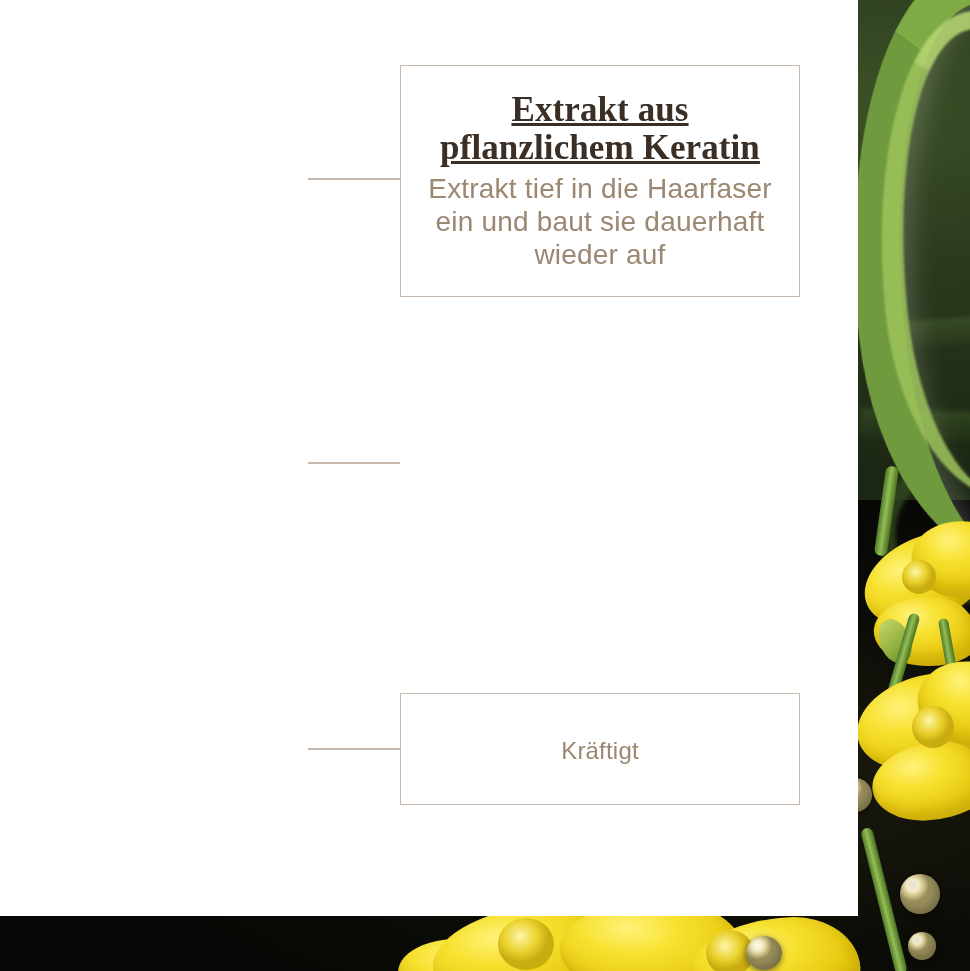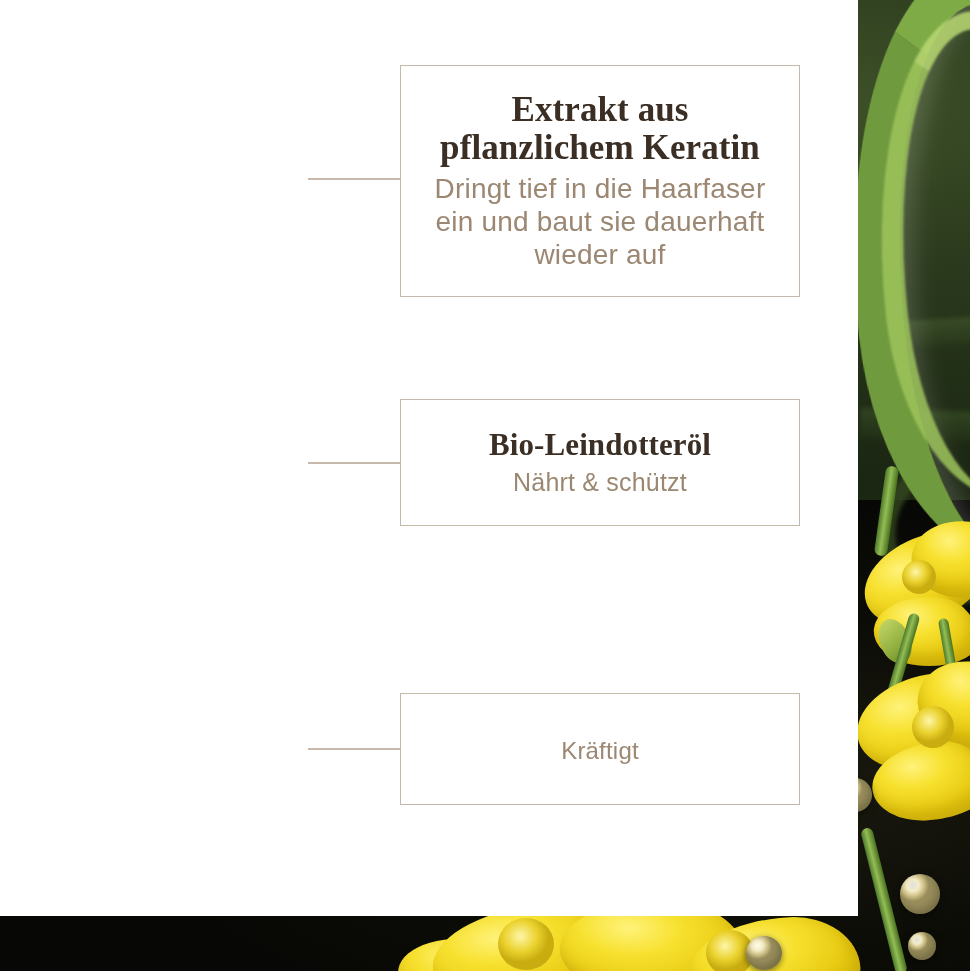--- a/index.html
+++ b/index.html
@@ -207,20 +207,21 @@
   .card-1{top:65px;width:400px;height:232px;padding:10px 14px;}
   .card-2{top:399px;width:400px;height:127px;padding:8px 14px;}
   .card-3{top:693px;width:400px;height:112px;padding:8px 14px;}
 
   .card h2{
     margin:0;
     font-family:"Liberation Serif", serif;
     font-weight:700;
     color:#3b2f25;
     letter-spacing:.1px;
+    text-decoration:underline;
   }
   .card-1 h2{font-size:35px;line-height:1.08;}
   .card-2 h2{font-size:31px;line-height:1.1;}
   .card-3 h2{font-size:30px;line-height:1.1;}
 
   .card p{
     margin:6px 0 0 0;
     font-family:"Liberation Sans", sans-serif;
     font-weight:400;
     color:#9b8772;
@@ -290,21 +291,21 @@
       <div class="pea p1"></div>
       <div class="pea p2"></div>
       <div class="pea p3"></div>
     </div>
   </div>
 
   <div class="connector c1"></div>
 
   <div class="card card-1">
     <h2>Extrakt aus pflanzlichem Keratin</h2>
-    <p>Dringt tief in die Haarfaser ein und baut sie dauerhaft wieder auf</p>
+    <p>Extrakt tief in die Haarfaser ein und baut sie dauerhaft wieder auf</p>
   </div>
 
   <div class="thumb thumb-2">
     <div class="t2-bg"></div>
     <div class="t2-shadow"></div>
     <div class="t2-stem"></div>
     <div class="t2-stem2"></div>
     <div class="yb yb1"></div>
     <div class="yp yp1"></div>
     <div class="yp yp2"></div>
@@ -316,24 +317,20 @@
     <div class="t2core"></div>
     <div class="yb yb2"></div>
     <div class="dp dp1"></div>
     <div class="dp dp2"></div>
     <div class="dp dp3"></div>
     <div class="dp dp4"></div>
   </div>
 
   <div class="connector c2"></div>
 
-  <div class="card card-2">
-    <h2>Bio-Leindotteröl</h2>
-    <p>Nährt &amp; schützt</p>
-  </div>
 
   <div class="thumb thumb-3">
     <div class="t3-bg"></div>
     <div class="pod">
       <div class="bean b1"></div>
       <div class="bean b2"></div>
       <div class="bean b3"></div>
       <div class="bean b4"></div>
     </div>
   </div>

